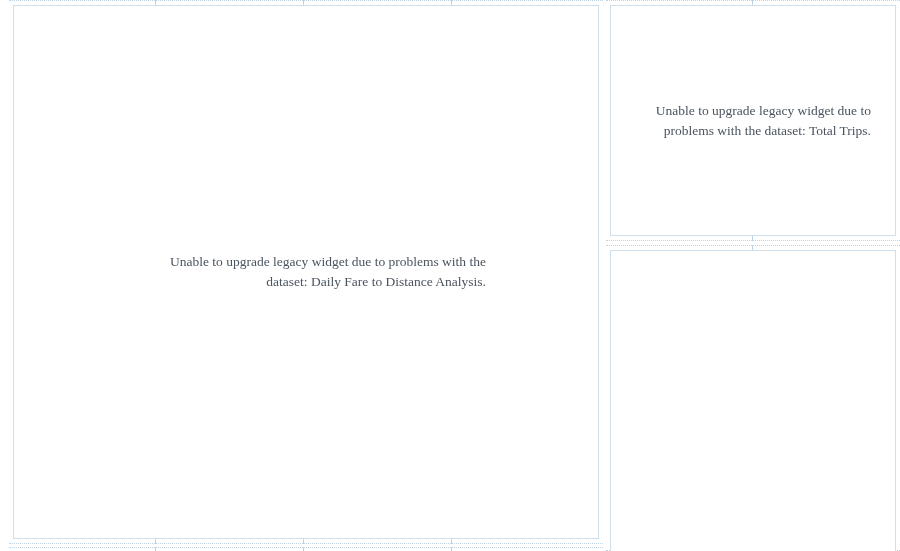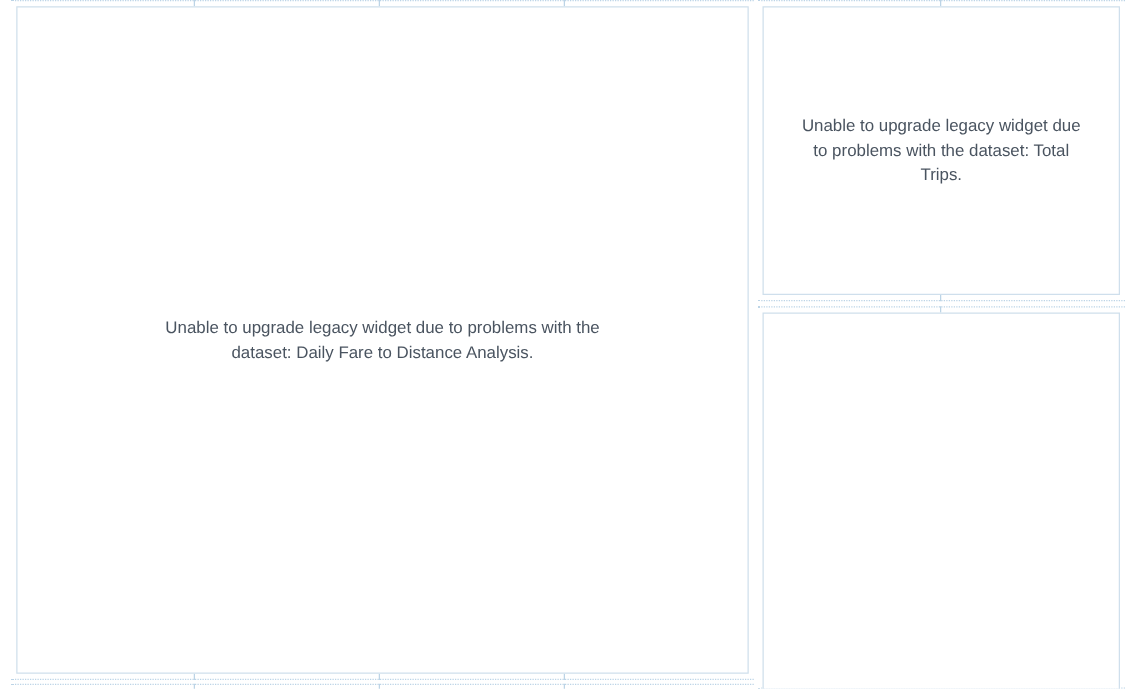--- a/index.html
+++ b/index.html
@@ -37,22 +37,23 @@
       background: #ffffff;
       display: flex;
       align-items: center;
       justify-content: center;
       padding: 24px;
     }
     .widget-message {
       color: #4a5460;
       font-size: 13.5px;
       line-height: 1.45;
-      text-align: center;
+      text-align: right;
       max-width: 360px;
+      font-family: Liberation Serif, serif;
     }
     .widget-message-narrow {
       max-width: 260px;
     }
     
     .tick-row {
       position: absolute;
       left: 0;
       right: 0;
       height: 6px;

